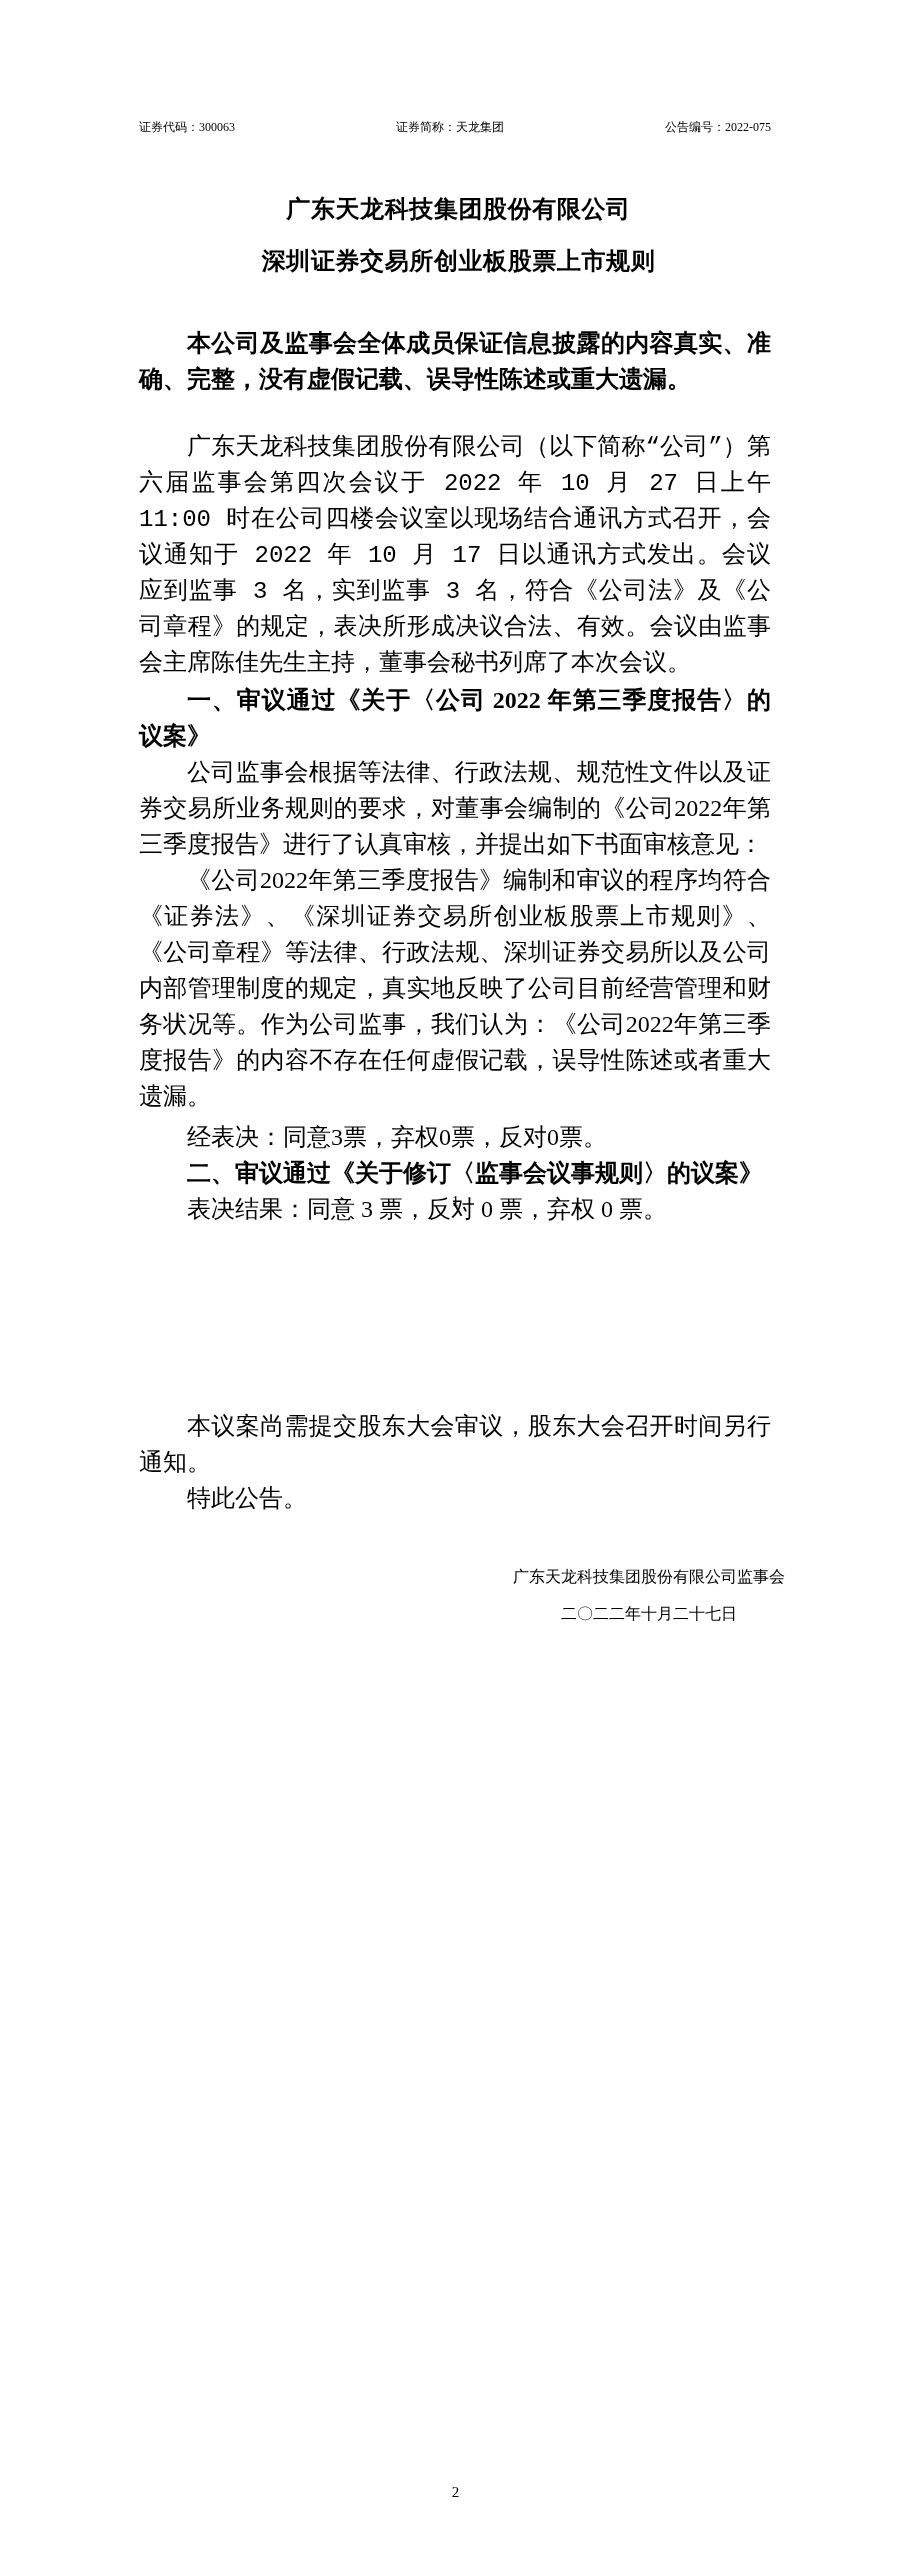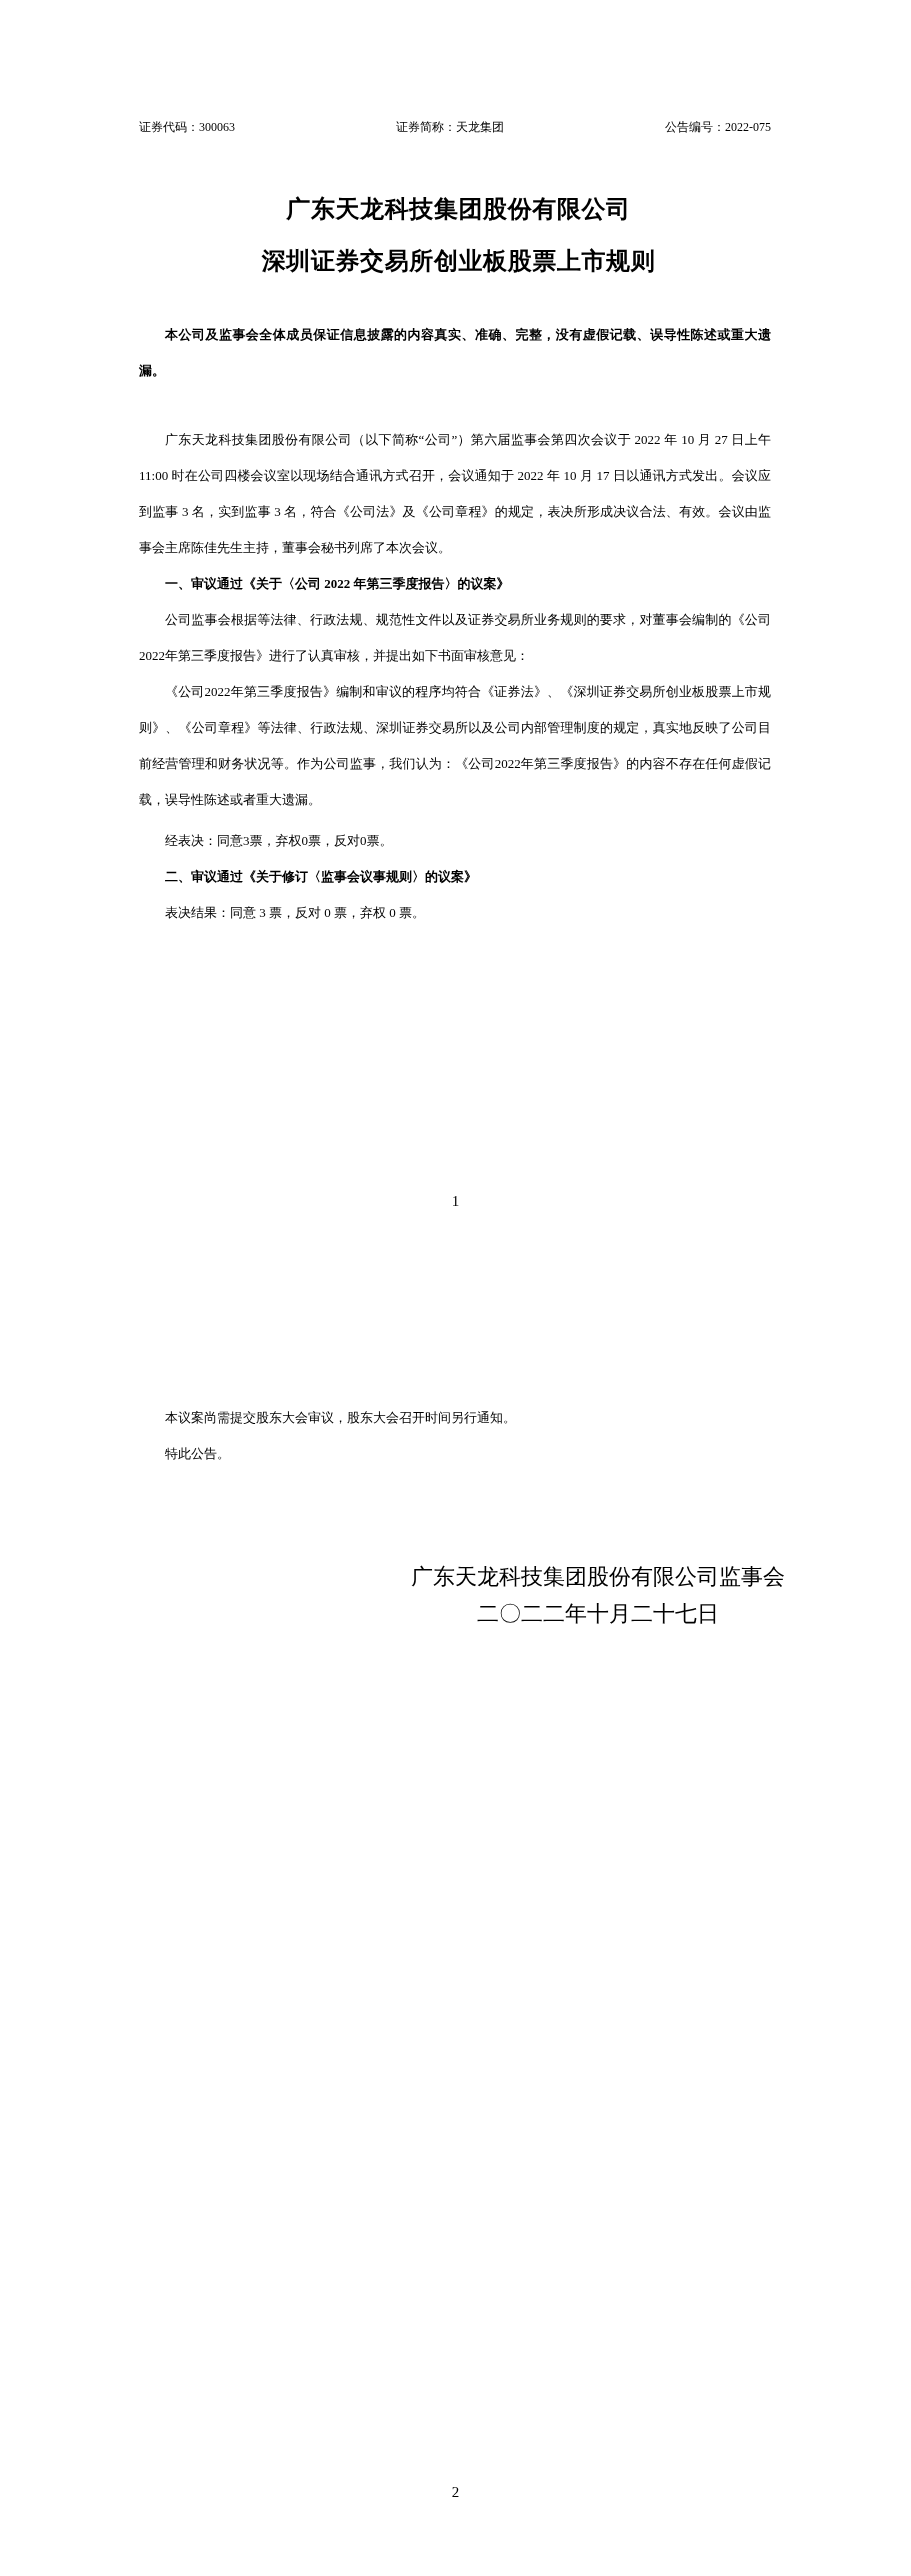--- a/index.html
+++ b/index.html
@@ -35,53 +35,54 @@
     font-weight: bold;
     letter-spacing: 0.6px;
     line-height: 29px;
   }
   .doc-title.line1 { top: 195px; }
   .doc-title.line2 { top: 247px; }
   .content {
     position: absolute;
     left: 139px;
     width: 632px;
-    font-size: 13px;
+    font-size: 24px;
     line-height: 36px;
     text-align: justify;
+    margin-top: 8px;
   }
   .content.page1 { top: 317px; }
   .content.page2 { top: 1400px; }
   .content p {
     margin: 0;
     text-indent: 2em;
   }
   .disclaimer {
     font-weight: bold;
   }
-  .gap-before { margin-top: 33px !important; }
+  .gap-before { margin-top: 33px !important; font-family: Liberation Mono, monospace; }
   .gap-before-sm { margin-top: 36px !important; }
   .vote-gap { margin-top: 4.6px !important; }
   .section-heading { font-weight: bold; }
   .pagenum {
     position: absolute;
     left: 0;
     width: 100%;
     text-align: center;
     font-size: 15px;
     line-height: 15px;
   }
   .pagenum.p1 { top: 1194px; }
   .pagenum.p2 { top: 2485px; }
   .signature {
     position: absolute;
     top: 1558px;
     right: 126px;
     text-align: center;
-    font-size: 22px;
+    font-size: 16px;
     line-height: 37px;
     white-space: nowrap;
   }
 </style>
 </head>
 <body>
 
 <div class="canvas">
 
   <div class="header-row">

